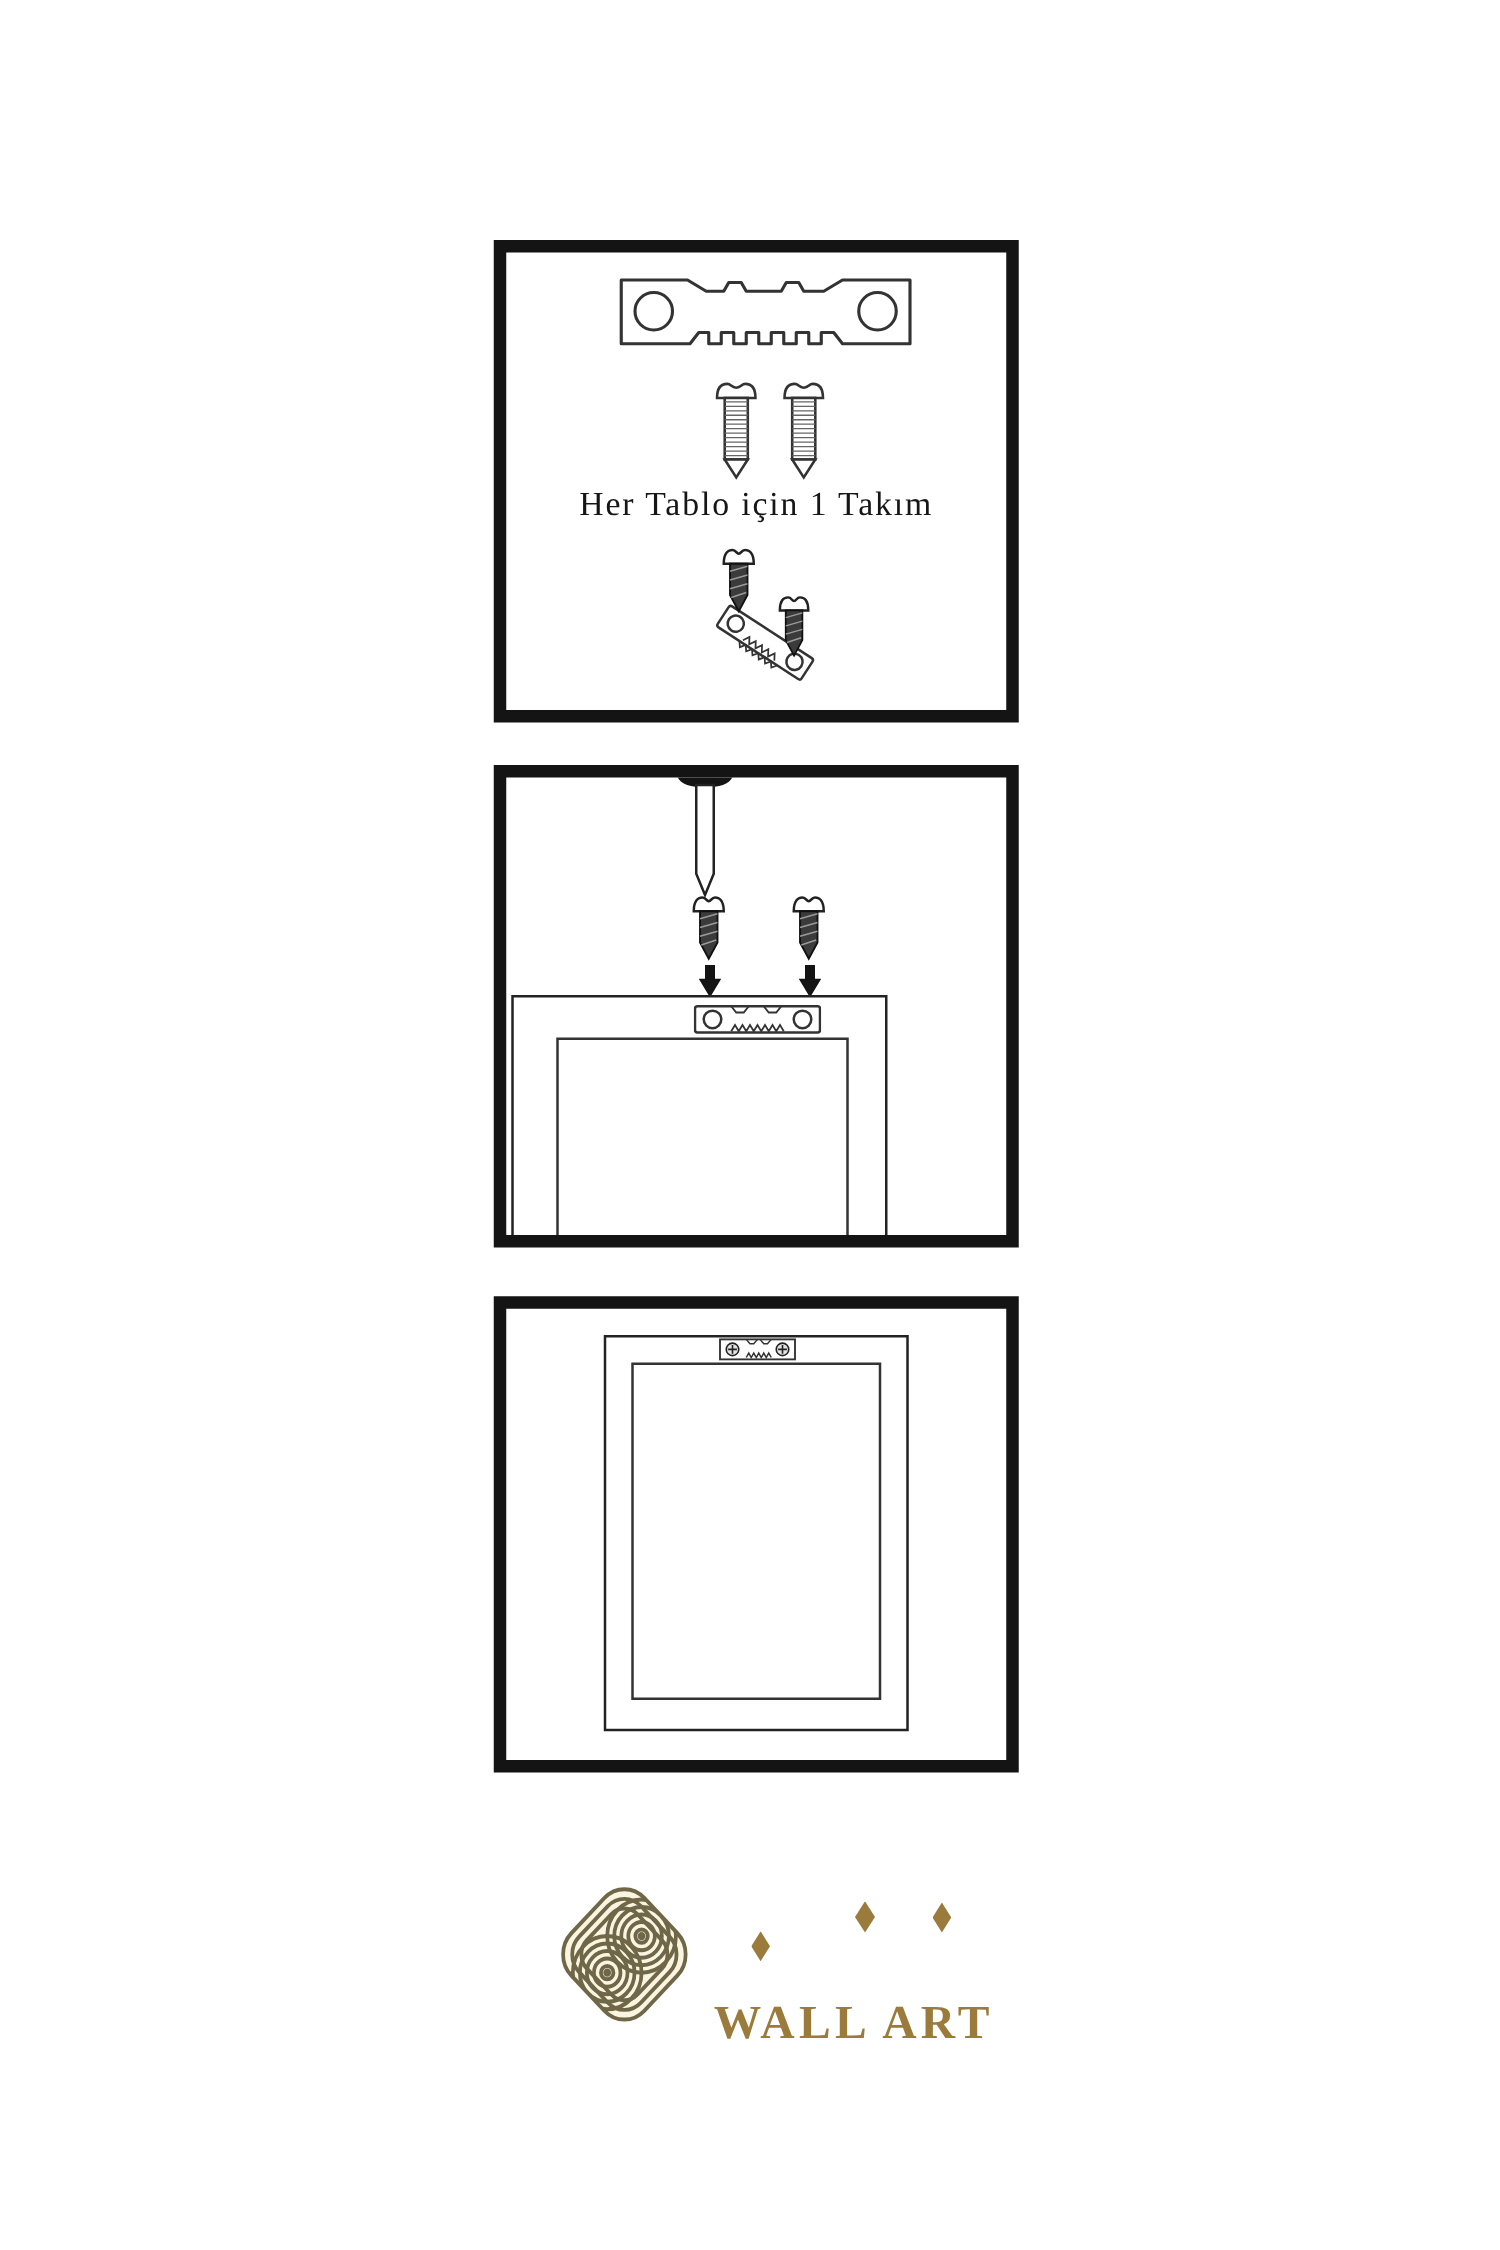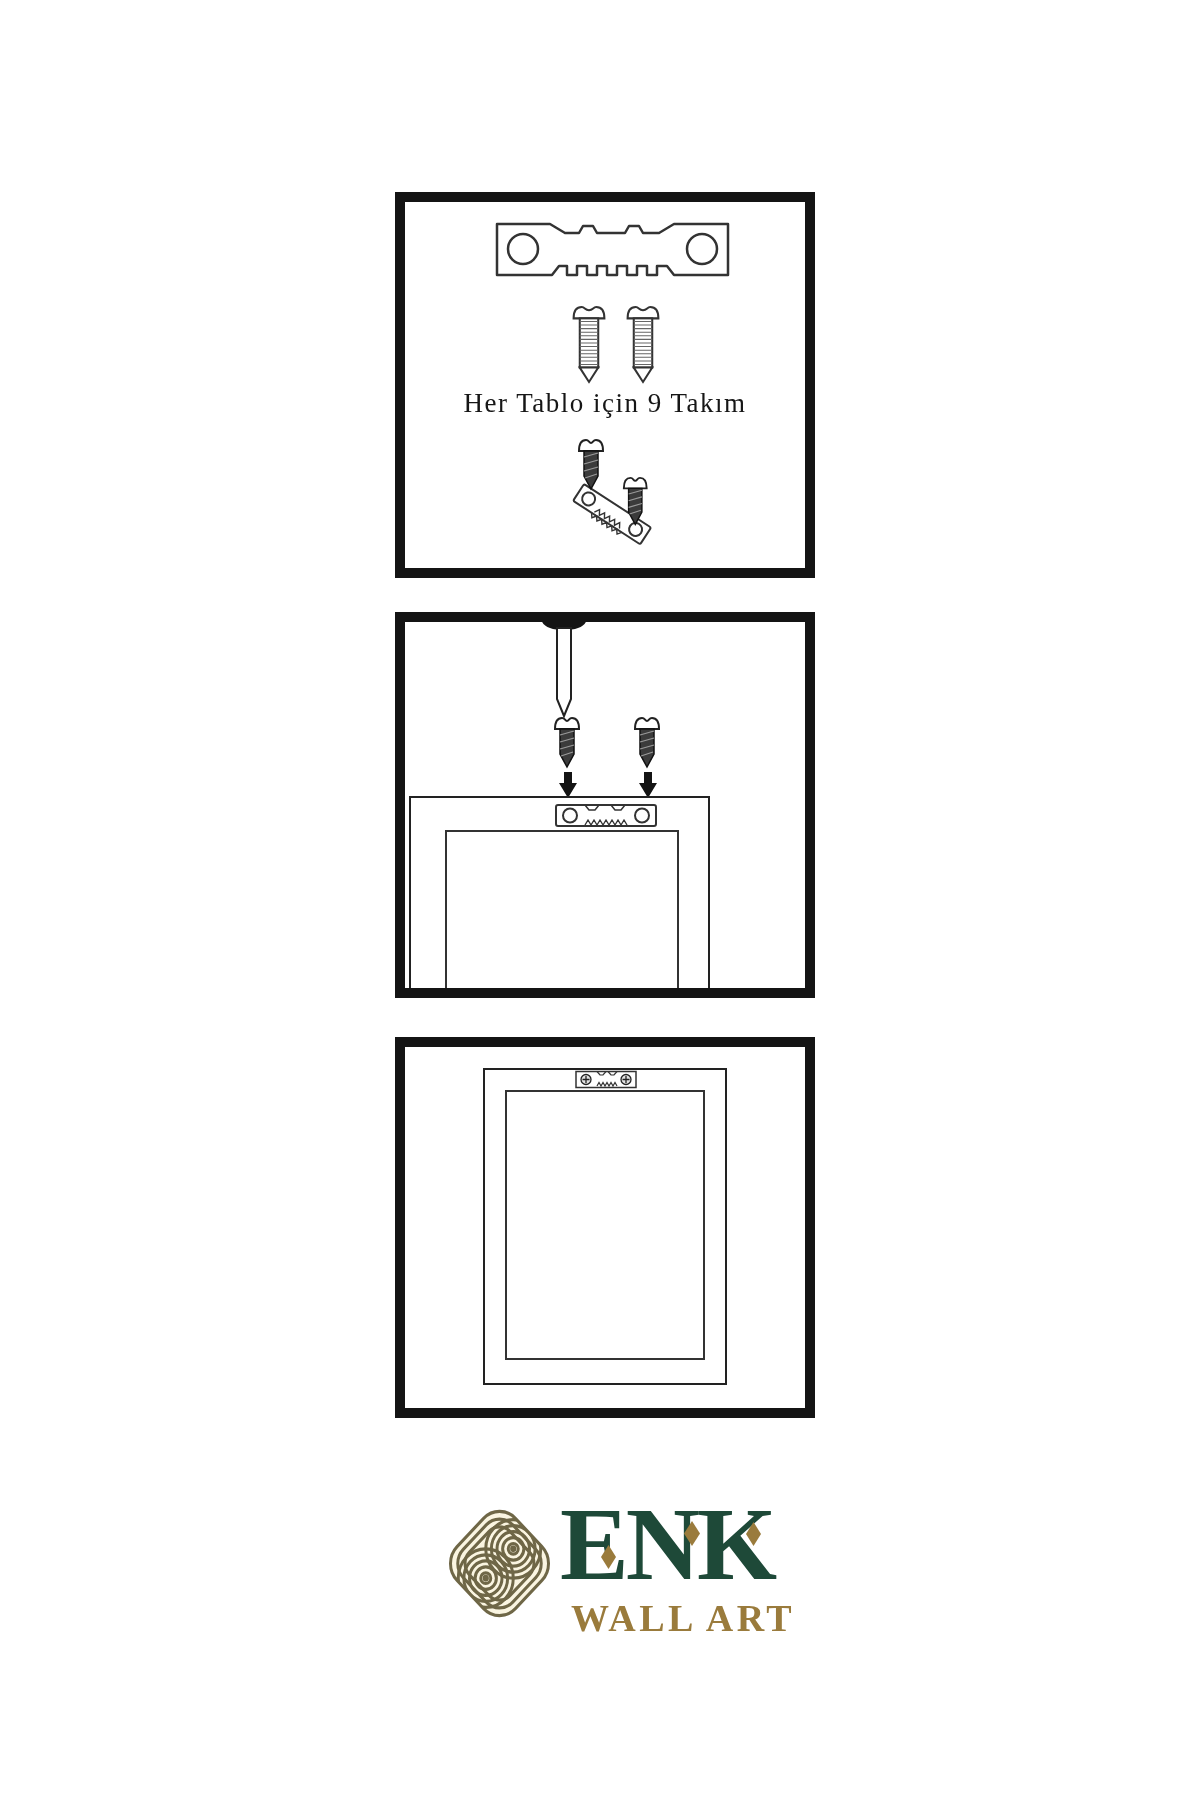--- a/index.html
+++ b/index.html
@@ -90,21 +90,21 @@
       <path d="M8,62 L17,76 L26,62 Z" fill="#fff" stroke="#333" stroke-width="2"></path>
     </svg>
 
     <svg class="abs screw-b" width="36" height="80" viewBox="0 0 34 78">
       <path d="M2,14 C2,5 6,3 10,3 C13,3 13,6 17,6 C21,6 21,3 24,3 C28,3 32,5 32,14 Z" fill="#fff" stroke="#333" stroke-width="2"></path>
       <rect x="8" y="14" width="18" height="48" fill="#fff" stroke="#333" stroke-width="2"></rect>
       <path d="M8,17h18M8,20.5h18M8,24h18M8,27.5h18M8,31h18M8,34.5h18M8,38h18M8,41.5h18M8,45h18M8,48.5h18M8,52h18M8,55.5h18M8,59h18" stroke="#666" stroke-width="1"></path>
       <path d="M8,62 L17,76 L26,62 Z" fill="#fff" stroke="#333" stroke-width="2"></path>
     </svg>
 
-    <div class="abs caption">Her Tablo için 9 Takım</div>
+    <div class="abs caption">Her Tablo için 1 Takım</div>
 
     <svg class="abs assembly" width="118" height="124" viewBox="0 0 118 124">
 
       <g transform="translate(41,52) rotate(33)">
         <rect x="0" y="0" width="80" height="20" rx="2" fill="#fff" stroke="#333" stroke-width="2"></rect>
         <circle cx="12" cy="10" r="6.5" fill="#fff" stroke="#333" stroke-width="2"></circle>
         <circle cx="68" cy="10" r="6.5" fill="#fff" stroke="#333" stroke-width="2"></circle>
         <path d="M24,18 l3,-5 3,5 3,-5 3,5 3,-5 3,5 3,-5 3,5 3,-5 3,5" fill="none" stroke="#333" stroke-width="1.4"></path>
         <path d="M22,20 l3,4 3,-4 3,4 3,-4 3,4 3,-4 3,4 3,-4 3,4 3,-4 3,4 3,-4" fill="none" stroke="#333" stroke-width="1.4"></path>
       </g>
@@ -194,21 +194,20 @@
       <circle cx="61" cy="39" r="4"></circle>
         <circle cx="61" cy="39" r="8.5"></circle>
         <circle cx="61" cy="39" r="13"></circle>
         <circle cx="61" cy="39" r="17.5"></circle>
         <circle cx="61" cy="39" r="22"></circle>
       <circle cx="39" cy="61" r="1.3" fill="var(--knot-line)"></circle>
       <circle cx="61" cy="39" r="1.3" fill="var(--knot-line)"></circle>
     </g>
   </svg>
 
-  <div class="abs brand-word">ENK</div>
 
   <div class="abs brand-diamond d1"></div>
   <div class="abs brand-diamond d2"></div>
   <div class="abs brand-diamond d3"></div>
 
   <div class="abs tagline">WALL ART</div>
 
 </div>
 
 </body></html>

